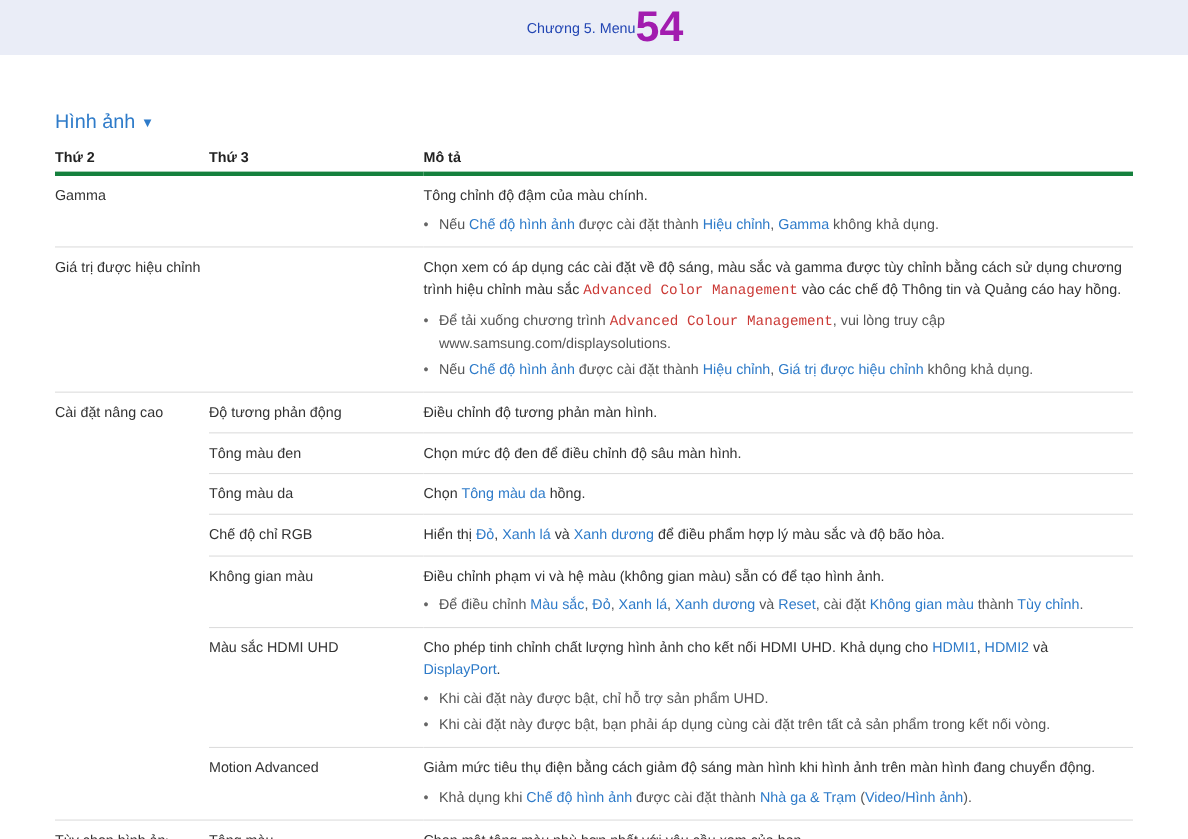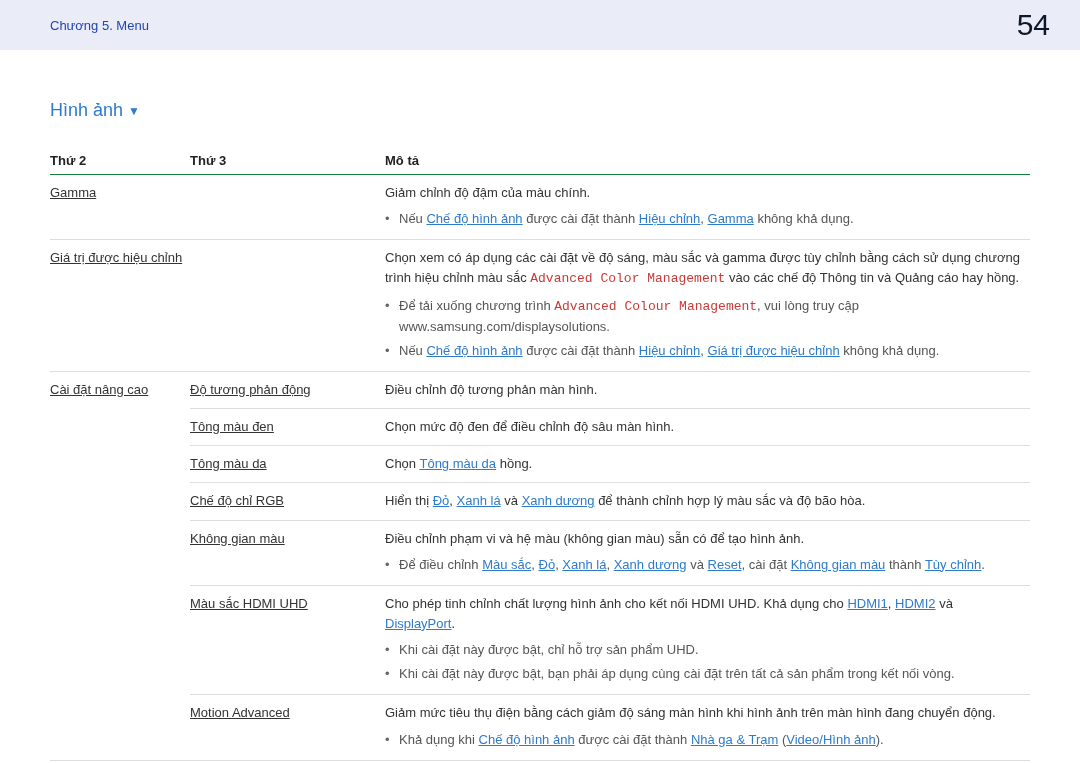--- a/index.html
+++ b/index.html
@@ -11,68 +11,68 @@
     width: 1080px;
     height: 763px;
     position: relative;
   }
   .header-bar {
     background: #eaedf7;
     height: 50px;
     padding: 0 30px 0 50px;
     display: flex;
     align-items: center;
-    justify-content: space-between;
+    justify-content: center;
   }
   .chapter {
     color: #2245b3;
     font-size: 13px;
   }
   .pagenum {
-    color: #0f172a;
-    font-size: 30px;
-    font-weight: 400;
+    color: #a21caf;
+    font-size: 39px;
+    font-weight: 700;
   }
   .content {
     padding: 50px 50px 0 50px;
   }
   .section-title {
     color: #2e7bc9;
     font-size: 18px;
     font-weight: 500;
-    margin-bottom: 26px;
+    margin-bottom: 8px;
   }
   .section-title .tri {
     font-size: 12px;
     vertical-align: 1px;
   }
   table.main {
     width: 100%;
     border-collapse: collapse;
     table-layout: fixed;
   }
   table.main th {
     text-align: left;
     font-weight: bold;
     color: #222;
     padding: 6px 0;
-    border-bottom: 1px solid #15803d;
+    border-bottom: 4px solid #15803d;
     font-size: 13px;
   }
   table.main td {
     vertical-align: top;
     padding: 8px 6px 8px 0;
     border-bottom: 1px solid #ddd;
     font-size: 13px;
     line-height: 1.55;
     color: #333;
   }
   .col1 { width: 140px; }
   .col2 { width: 195px; } 
-  .c-blue { color: #2e7bc9; text-decoration: underline; }
+  .c-blue { color: #2e7bc9; }
   .c-red  { color: #cb3a36; font-family: Liberation Mono, monospace; }
   ul.bul { list-style: none; padding-left: 14px; margin-top: 4px; }
   ul.bul li { position: relative; padding: 2px 0 2px 0; color: #555; }
   ul.bul li::before {
     content: "•";
     position: absolute; left: -14px; top: 2px; color: #666;
   }
   .mix span { }
 </style>
 </head>
@@ -102,21 +102,21 @@
         <th>Thứ 3</th>
         <th>Mô tả</th>
       </tr>
     </thead>
     <tbody>
 
       <tr>
         <td class="c-blue">Gamma</td>
         <td></td>
         <td>
-          <span>Giảm chỉnh độ đậm của màu chính.</span>
+          <span>Tông chỉnh độ đậm của màu chính.</span>
           <ul class="bul">
             <li class="mix">
               <span>Nếu </span><span class="c-blue">Chế độ hình ảnh</span><span> được cài đặt thành </span><span class="c-blue">Hiệu chỉnh</span><span>, </span><span class="c-blue">Gamma</span><span> không khả dụng.</span>
             </li>
           </ul>
         </td>
       </tr>
 
       <tr>
         <td class="c-blue">Giá trị được hiệu chỉnh</td>
@@ -147,21 +147,21 @@
       </tr>
       <tr>
         <td class="c-blue">Tông màu da</td>
         <td>
           <span>Chọn </span><span class="c-blue">Tông màu da</span><span> hồng.</span>
         </td>
       </tr>
       <tr>
         <td class="c-blue">Chế độ chỉ RGB</td>
         <td>
-          <span>Hiển thị </span><span class="c-blue">Đỏ</span><span>, </span><span class="c-blue">Xanh lá</span><span> và </span><span class="c-blue">Xanh dương</span><span> để thành chỉnh hợp lý màu sắc và độ bão hòa.</span>
+          <span>Hiển thị </span><span class="c-blue">Đỏ</span><span>, </span><span class="c-blue">Xanh lá</span><span> và </span><span class="c-blue">Xanh dương</span><span> để điều phẩm hợp lý màu sắc và độ bão hòa.</span>
         </td>
       </tr>
       <tr>
         <td class="c-blue">Không gian màu</td>
         <td>
           <span>Điều chỉnh phạm vi và hệ màu (không gian màu) sẵn có để tạo hình ảnh.</span>
           <ul class="bul">
             <li>
               <span>Để điều chỉnh </span><span class="c-blue">Màu sắc</span><span>, </span><span class="c-blue">Đỏ</span><span>, </span><span class="c-blue">Xanh lá</span><span>, </span><span class="c-blue">Xanh dương</span><span> và </span><span class="c-blue">Reset</span><span>, cài đặt </span><span class="c-blue">Không gian màu</span><span> thành </span><span class="c-blue">Tùy chỉnh</span><span>.</span>
             </li>

